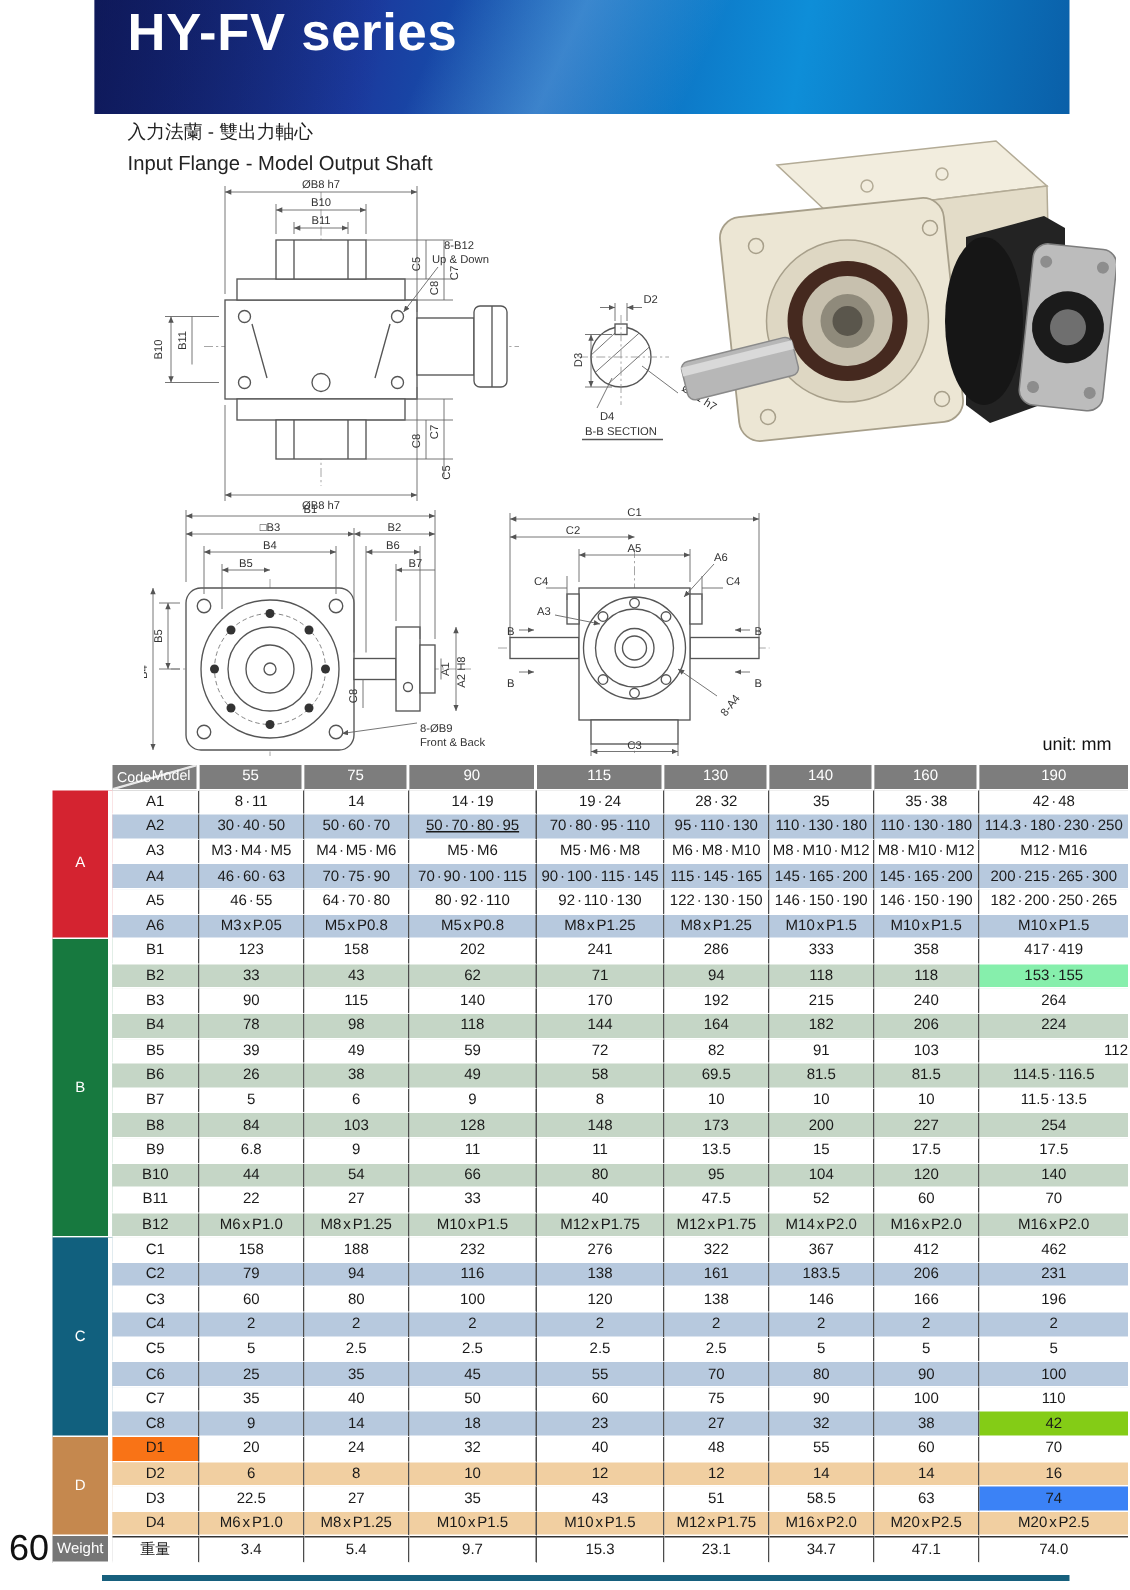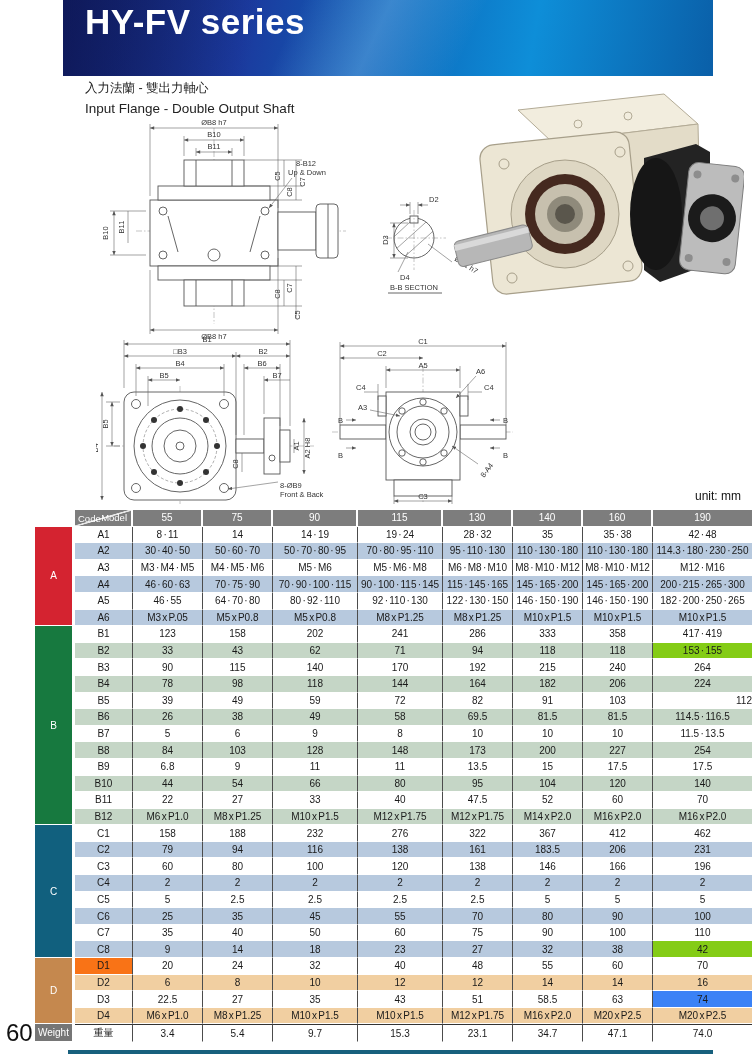--- a/index.html
+++ b/index.html
@@ -56,21 +56,21 @@
     <marker id="arL" markerWidth="8" markerHeight="6" refX="0" refY="3" orient="auto">
         <path d="M7,0L0,3L7,6z" fill="#555"></path>
       </marker>
   </defs>
 </svg>
 
 <div class="banner">
   <div class="banner-title">HY-FV series</div>
 </div>
 <div class="intro-zh">入力法蘭 - 雙出力軸心</div>
-<div class="intro-en">Input Flange - Double Output Shaft</div>
+<div class="intro-en">Input Flange - Model Output Shaft</div>
 
 <svg style="left:88px;top:112px" width="270" height="228" viewBox="0 0 270 228">
   <line class="dd" x1="126" y1="16" x2="126" y2="212"></line>
   <line class="dd" x1="48" y1="119" x2="258" y2="119"></line>
 
   <rect class="fl" x="62" y="88" width="128" height="66"></rect>
   <g class="ln">
     <circle cx="75" cy="99" r="4"></circle>
       <circle cx="177" cy="99" r="4"></circle>
     <circle cx="75" cy="143" r="4"></circle>
@@ -392,21 +392,21 @@
           <td class="val" style="background: rgb(255, 255, 255);">19 · 24</td>
           <td class="val" style="background: rgb(255, 255, 255);">28 · 32</td>
           <td class="val" style="background: rgb(255, 255, 255);">35</td>
           <td class="val" style="background: rgb(255, 255, 255);">35 · 38</td>
           <td class="val" style="background: rgb(255, 255, 255);">42 · 48</td>
         </tr>
         <tr>
           <td class="rowlab" style="background: rgb(183, 201, 222);">A2</td>
           <td class="val" style="background: rgb(183, 201, 222);">30 · 40 · 50</td>
           <td class="val" style="background: rgb(183, 201, 222);">50 · 60 · 70</td>
-          <td class="val" style="background: rgb(183, 201, 222);">50 · 70 · 80 · 95</td>
+          <td class="val" style="background: rgb(183, 201, 222); text-decoration: underline;">50 · 70 · 80 · 95</td>
           <td class="val" style="background: rgb(183, 201, 222);">70 · 80 · 95 · 110</td>
           <td class="val" style="background: rgb(183, 201, 222);">95 · 110 · 130</td>
           <td class="val" style="background: rgb(183, 201, 222);">110 · 130 · 180</td>
           <td class="val" style="background: rgb(183, 201, 222);">110 · 130 · 180</td>
           <td class="val" style="background: rgb(183, 201, 222);">114.3 · 180 · 230 · 250</td>
         </tr>
         <tr>
           <td class="rowlab" style="background: rgb(255, 255, 255);">A3</td>
           <td class="val" style="background: rgb(255, 255, 255);">M3 · M4 · M5</td>
           <td class="val" style="background: rgb(255, 255, 255);">M4 · M5 · M6</td>
@@ -464,21 +464,21 @@
         </tr>
         <tr>
           <td class="rowlab" style="background: rgb(197, 214, 198);">B2</td>
           <td class="val" style="background: rgb(197, 214, 198);">33</td>
           <td class="val" style="background: rgb(197, 214, 198);">43</td>
           <td class="val" style="background: rgb(197, 214, 198);">62</td>
           <td class="val" style="background: rgb(197, 214, 198);">71</td>
           <td class="val" style="background: rgb(197, 214, 198);">94</td>
           <td class="val" style="background: rgb(197, 214, 198);">118</td>
           <td class="val" style="background: rgb(197, 214, 198);">118</td>
-          <td class="val" style="background: #84cc16;">153 · 155</td>
+          <td class="val" style="background: #86efac;">153 · 155</td>
         </tr>
         <tr>
           <td class="rowlab" style="background: rgb(255, 255, 255);">B3</td>
           <td class="val" style="background: rgb(255, 255, 255);">90</td>
           <td class="val" style="background: rgb(255, 255, 255);">115</td>
           <td class="val" style="background: rgb(255, 255, 255);">140</td>
           <td class="val" style="background: rgb(255, 255, 255);">170</td>
           <td class="val" style="background: rgb(255, 255, 255);">192</td>
           <td class="val" style="background: rgb(255, 255, 255);">215</td>
           <td class="val" style="background: rgb(255, 255, 255);">240</td>

